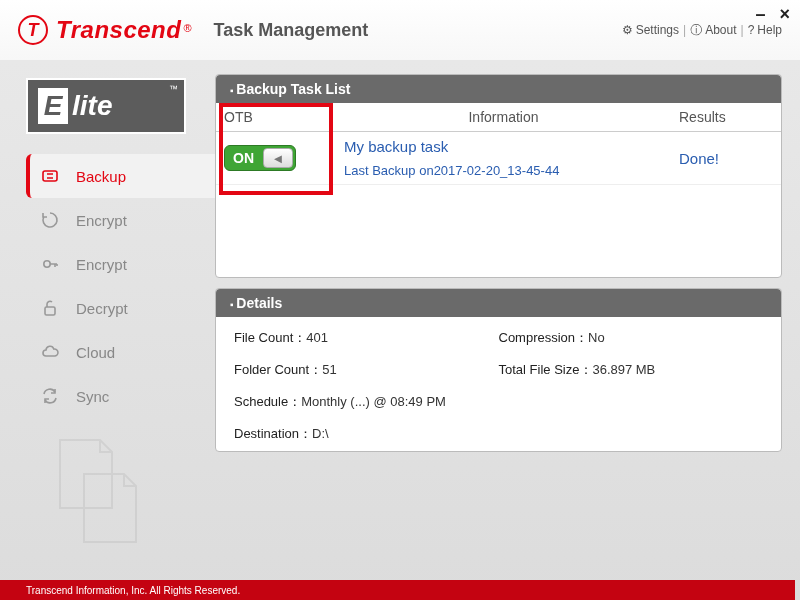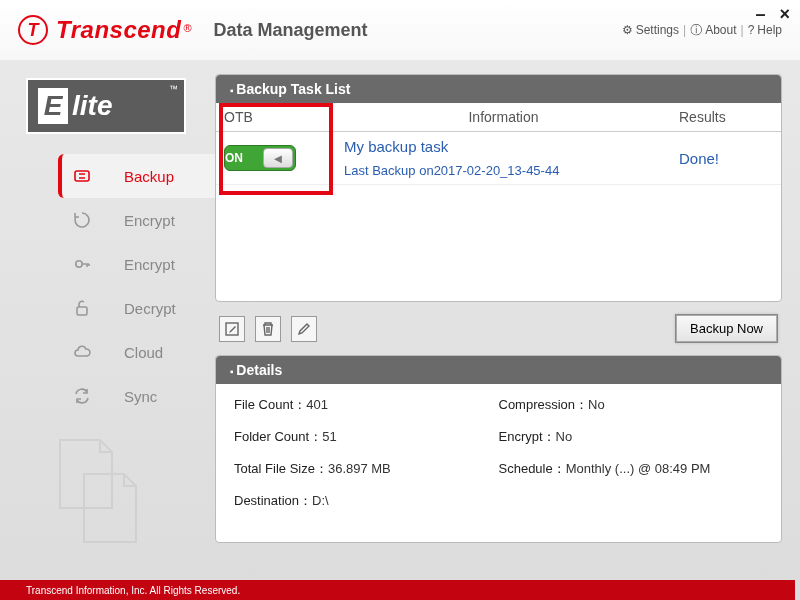--- a/index.html
+++ b/index.html
@@ -15,70 +15,70 @@
 .subtitle { color: #555; font-size: 18px; font-weight: 600; margin-left: 14px; }
 .menubar { margin-left: auto; display: flex; gap: 4px; font-size: 12px; color: #555; align-items: center; }
 .menubar .mitem { display: flex; align-items: center; gap: 3px; cursor: pointer; }
 .menubar .sep { color: #aaa; }
 .body { display: flex; height: 520px; }
 .sidebar { width: 215px; padding: 18px 0 0 26px; position: relative; }
 .elite-logo { width: 160px; height: 56px; background: #5c5c5c; color: #fff; display: flex; align-items: center; padding-left: 10px; font-size: 28px; font-style: italic; font-weight: bold; border: 2px solid #fff; margin-bottom: 20px; position: relative; }
 .elite-logo .e-box { background: #fff; color: #5c5c5c; width: 30px; height: 36px; display: inline-flex; align-items: center; justify-content: center; margin-right: 4px; border: 2px solid #fff; }
 .elite-logo .tm { font-size: 9px; font-style: normal; font-weight: normal; position: absolute; top: 4px; right: 6px; }
 .nav { list-style: none; }
-.nav li { display: flex; align-items: center; gap: 32px; height: 44px; padding-left: 14px; font-size: 15px; color: #888; cursor: pointer; border-radius: 6px 0 0 6px; margin-right: 0; margin-left: 32px; }
+.nav li { display: flex; align-items: center; gap: 16px; height: 44px; padding-left: 14px; font-size: 15px; color: #888; cursor: pointer; border-radius: 6px 0 0 6px; margin-right: 0; }
 .nav li.active { background: #f2f2f2; color: #e30613; border-left: 4px solid #e30613; padding-left: 10px; }
 .nav .icon { width: 20px; height: 20px; display: flex; align-items: center; justify-content: center; }
 .ghost-docs { position: absolute; bottom: 30px; left: 40px; opacity: 0.25; }
 .ghost-docs svg { display: block; }
 .content { flex: 1; padding: 14px 18px 14px 0; display: flex; flex-direction: column; gap: 10px; }
 .panel { background: #fff; border: 1px solid #bbb; border-radius: 4px; }
 .panel-header { background: #6a6a6a; color: #fff; font-size: 14px; font-weight: 600; padding: 6px 14px; border-radius: 4px 4px 0 0; }
 .panel-header::before { content: "▪ "; font-size: 10px; }
 .task-head { display: flex; border-bottom: 1px solid #ccc; }
 .task-head > div, .task-row > div { padding: 6px 8px; font-size: 14px; color: #555; text-align: left; }
 .col-otb { width: 120px; }
 .col-info { flex: 1; text-align: left !important; }
 .col-res { width: 110px; }
 .task-row { display: flex; align-items: center; border-bottom: 1px solid #eee; }
 .task-row .col-info { display: flex; flex-direction: column; align-items: flex-start; gap: 8px; }
 .task-name { color: #2a5db0; font-size: 15px; }
 .task-sub { color: #2a5db0; font-size: 13px; }
 .result { color: #2a5db0; font-size: 15px; }
 .toggle { width: 72px; height: 26px; border-radius: 6px; background: #3fa535; display: inline-flex; align-items: center; position: relative; border: 1px solid #2d7a25; }
-.toggle .on-label { color: #fff; font-size: 12px; font-weight: bold; }
+.toggle .on-label { color: #fff; font-size: 14px; font-weight: bold; margin-left: 8px; }
 .toggle .knob { position: absolute; right: 2px; top: 2px; width: 30px; height: 20px; background: linear-gradient(#fff,#ddd); border-radius: 4px; border: 1px solid #aaa; display: flex; align-items: center; justify-content: center; color: #777; font-size: 13px; }
 .highlight-box { position: absolute; border: 4px solid #e30613; pointer-events: none; }
 .toolbar { display: flex; align-items: center; gap: 10px; padding: 2px 4px; }
 .tool-btn { width: 26px; height: 26px; border: 1px solid #999; background: #f6f6f6; display: flex; align-items: center; justify-content: center; cursor: pointer; color: #555; font-size: 15px; }
 .backup-now { margin-left: auto; border: 1px solid #888; background: linear-gradient(#f9f9f9,#e4e4e4); padding: 6px 14px; font-size: 13px; cursor: pointer; box-shadow: 0 0 0 1px #aaa inset, 0 0 3px rgba(0,0,0,0.15); }
-.details-body { padding: 12px 18px 32px; display: grid; grid-template-columns: 1fr 1fr; row-gap: 14px; font-size: 13px; color: #333; }
+.details-body { padding: 12px 18px 8px; display: grid; grid-template-columns: 1fr 1fr; row-gap: 14px; font-size: 13px; color: #333; }
 .details-body .full { grid-column: 1 / -1; }
 .detail-label { color: #222; }
 .footer { position: absolute; bottom: 0; left: 0; right: 5px; height: 20px; background: #c40311; color: #fff; font-size: 10px; display: flex; align-items: center; padding-left: 26px; }
-.task-list-panel { height: 228px; position: relative; }
+.task-list-panel { height: 204px; position: relative; }
 .task-list-panel .panel-body { height: calc(100% - 30px); overflow: hidden; }
 </style>
 </head>
 <body>
 
 <div class="window">
 
   <div class="titlebar-controls">
     <span>–</span>
     <span>×</span>
   </div>
 
   <div class="header">
     <div class="brand">
       <div class="brand-logo">T</div>
       <div>
         <span class="brand-name">Transcend</span><span class="brand-reg">®</span>
       </div>
-      <div class="subtitle">Data Management</div>
+      <div class="subtitle">Task Management</div>
     </div>
     <div class="menubar">
       <span class="mitem">
           <span>⚙</span>
           <span>Settings</span>
         </span>
       <span class="sep">|</span>
       <span class="mitem">
           <span>ⓘ</span>
           <span>About</span>
@@ -188,47 +188,27 @@
               <span class="task-sub"><span>Last Backup on</span><span>2017-02-20_13-45-44</span></span>
             </div>
             <div class="col-res">
               <span class="result">Done!</span>
             </div>
           </div>
         </div>
         <div class="highlight-box" style="top:28px; left:3px; width:114px; height:92px;"></div>
       </div>
 
-      <div class="toolbar">
-        <span class="tool-btn">
-            <svg width="16" height="16" viewBox="0 0 16 16">
-              <rect x="2" y="2" width="12" height="12" fill="none" stroke="#666" stroke-width="1.4"></rect>
-              <path d="M11 5l-5 5-1 2 2-1 5-5z" fill="#666"></path>
-            </svg>
-          </span>
-        <span class="tool-btn">
-            <svg width="16" height="16" viewBox="0 0 16 16">
-              <path d="M3 4h10M5 4V2h6v2M4 4l1 10h6l1-10M7 6v6M9 6v6" fill="none" stroke="#666" stroke-width="1.4"></path>
-            </svg>
-          </span>
-        <span class="tool-btn">
-            <svg width="16" height="16" viewBox="0 0 16 16">
-              <path d="M3 13l1-3 7-7 2 2-7 7-3 1z" fill="none" stroke="#666" stroke-width="1.4"></path>
-            </svg>
-          </span>
-        <button class="backup-now">Backup Now</button>
-      </div>
 
       <div class="panel">
         <div class="panel-header">Details</div>
         <div class="details-body">
           <div><span class="detail-label">File Count：</span><span>401</span></div>
           <div><span class="detail-label">Compression：</span><span>No</span></div>
           <div><span class="detail-label">Folder Count：</span><span>51</span></div>
-          <div><span class="detail-label">Encrypt：</span><span>No</span></div>
           <div><span class="detail-label">Total File Size：</span><span>36.897 MB</span></div>
           <div><span class="detail-label">Schedule：</span><span>Monthly (...) @ 08:49 PM</span></div>
           <div class="full"><span class="detail-label">Destination：</span><span>D:\</span></div>
         </div>
       </div>
 
     </div>
   </div>
 
   <div class="footer">

